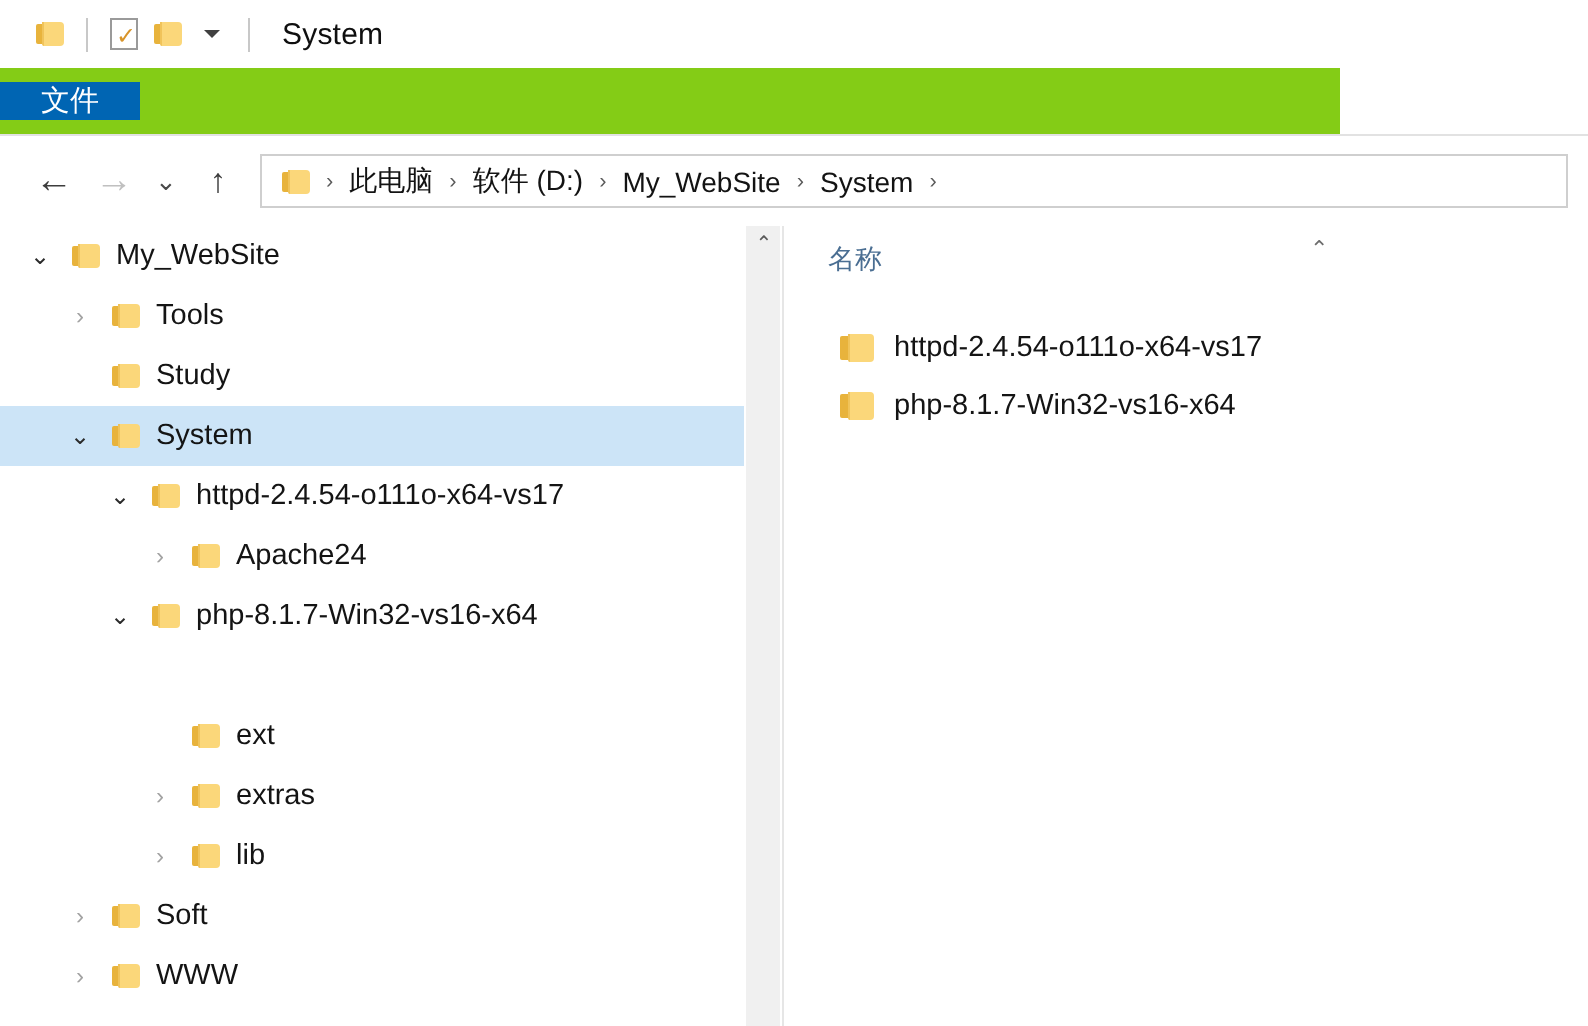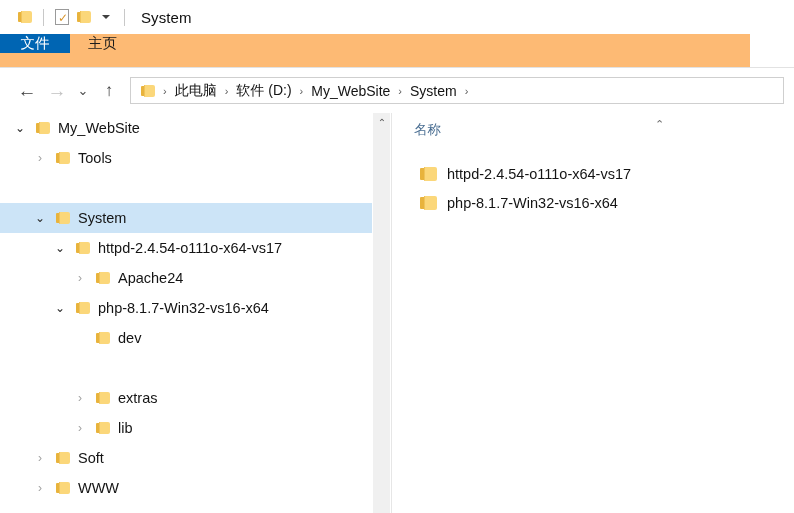--- a/index.html
+++ b/index.html
@@ -98,24 +98,24 @@
     left: 2px; top: 3px;
     font-size: 12px;
     line-height: 10px;
     color: #d8942a;
   }
 
   
   .ribbon {
     position: absolute;
     left: 0; top: 34px;
-    width: 750px; height: 33px;
-    background: #fdba74;
-    display: flex;
-    align-items: flex-start;
+    width: 670px; height: 33px;
+    background: #84cc16;
+    display: flex;
+    align-items: center;
   }
   .tab {
     display: flex;
     align-items: center;
     justify-content: center;
     font-size: 14.5px;
     color: #1b1b1b;
     padding: 0 18px;
     cursor: default;
     white-space: nowrap;
@@ -310,21 +310,20 @@
     <div class="qat-btn">
       <span class="caret-down"></span>
     </div>
     <div class="vsep"></div>
     <span class="title-text">System</span>
   </div>
 </div>
 
 <div class="ribbon">
   <div class="tab file">文件</div>
-  <div class="tab">主页</div>
 </div>
 <div class="ribbon-rule"></div>
 
 <div class="navbar">
   <div class="navbtn back">←</div>
   <div class="navbtn fwd">→</div>
   <div class="navbtn recent">⌄</div>
   <div class="navbtn up">↑</div>
 
   <div class="addressbar">
@@ -349,20 +348,27 @@
       <span class="folder"></span>
       <span class="tree-label">My_WebSite</span>
     </div>
     <div class="tree-row" style="top: 30px;">
       <div style="width: 32px; flex: 0 0 auto;"></div>
       <div class="exp closed">›</div>
       <div style="width: 8px; flex: 0 0 auto;"></div>
       <span class="folder"></span>
       <span class="tree-label">Tools</span>
     </div>
+    <div class="tree-row" style="top: 60px;">
+      <div style="width: 32px; flex: 0 0 auto;"></div>
+      <div class="exp none">›</div>
+      <div style="width: 8px; flex: 0 0 auto;"></div>
+      <span class="folder"></span>
+      <span class="tree-label">Study</span>
+    </div>
     <div class="tree-row sel" style="top: 90px;">
       <div style="width: 32px; flex: 0 0 auto;"></div>
       <div class="exp open">⌄</div>
       <div style="width: 8px; flex: 0 0 auto;"></div>
       <span class="folder"></span>
       <span class="tree-label">System</span>
     </div>
     <div class="tree-row" style="top: 120px;">
       <div style="width: 52px; flex: 0 0 auto;"></div>
       <div class="exp open">⌄</div>
@@ -377,26 +383,26 @@
       <span class="folder"></span>
       <span class="tree-label">Apache24</span>
     </div>
     <div class="tree-row" style="top: 180px;">
       <div style="width: 52px; flex: 0 0 auto;"></div>
       <div class="exp open">⌄</div>
       <div style="width: 8px; flex: 0 0 auto;"></div>
       <span class="folder"></span>
       <span class="tree-label">php-8.1.7-Win32-vs16-x64</span>
     </div>
-    <div class="tree-row" style="top: 210px;">
+    <div class="tree-row" style="top: 240px;">
       <div style="width: 72px; flex: 0 0 auto;"></div>
       <div class="exp none">›</div>
       <div style="width: 8px; flex: 0 0 auto;"></div>
       <span class="folder"></span>
-      <span class="tree-label">dev</span>
+      <span class="tree-label">ext</span>
     </div>
     <div class="tree-row" style="top: 270px;">
       <div style="width: 72px; flex: 0 0 auto;"></div>
       <div class="exp closed">›</div>
       <div style="width: 8px; flex: 0 0 auto;"></div>
       <span class="folder"></span>
       <span class="tree-label">extras</span>
     </div>
     <div class="tree-row" style="top: 300px;">
       <div style="width: 72px; flex: 0 0 auto;"></div>

